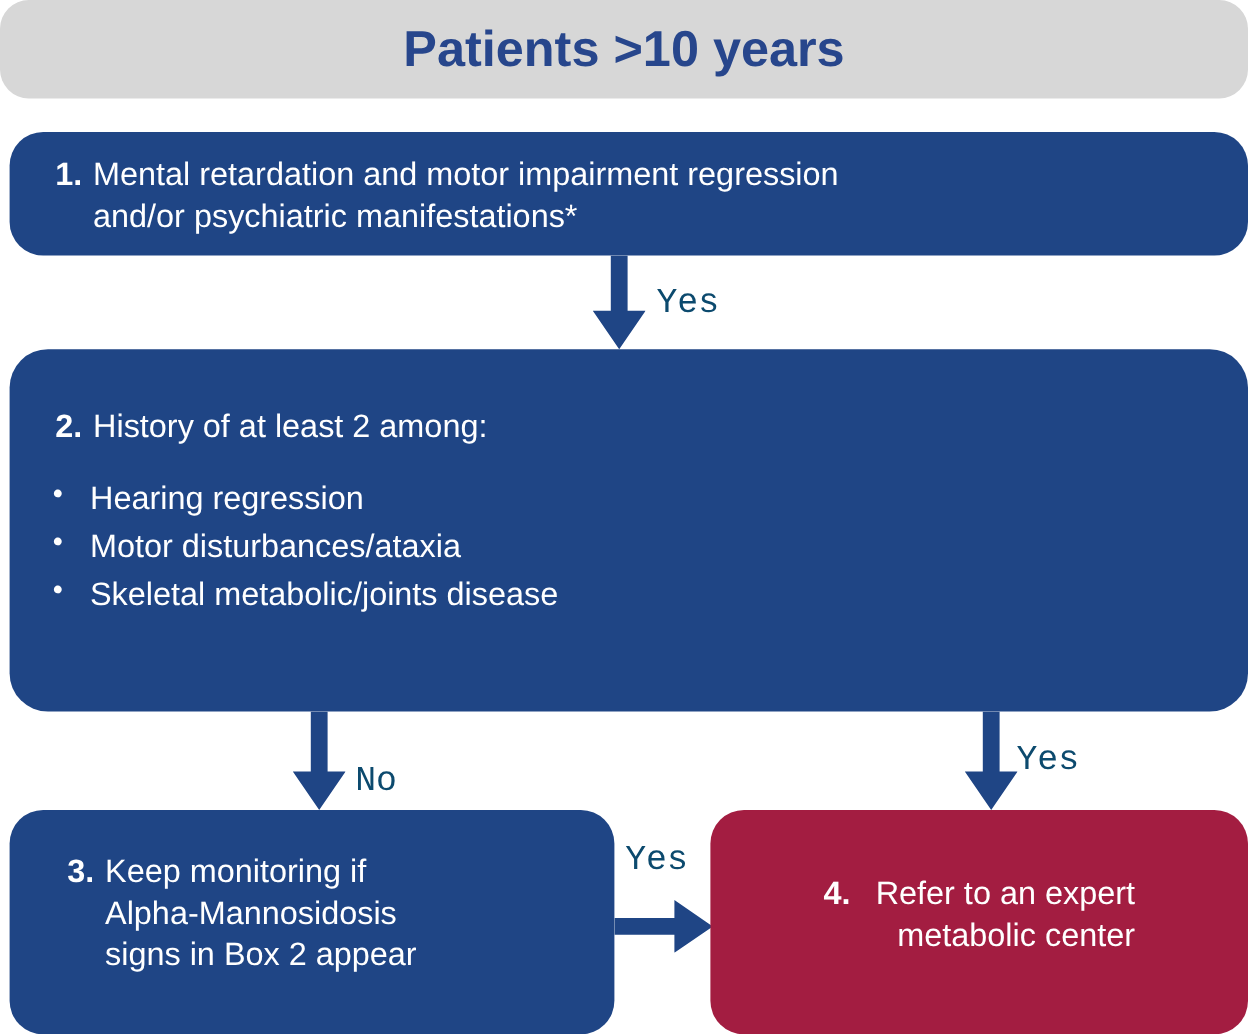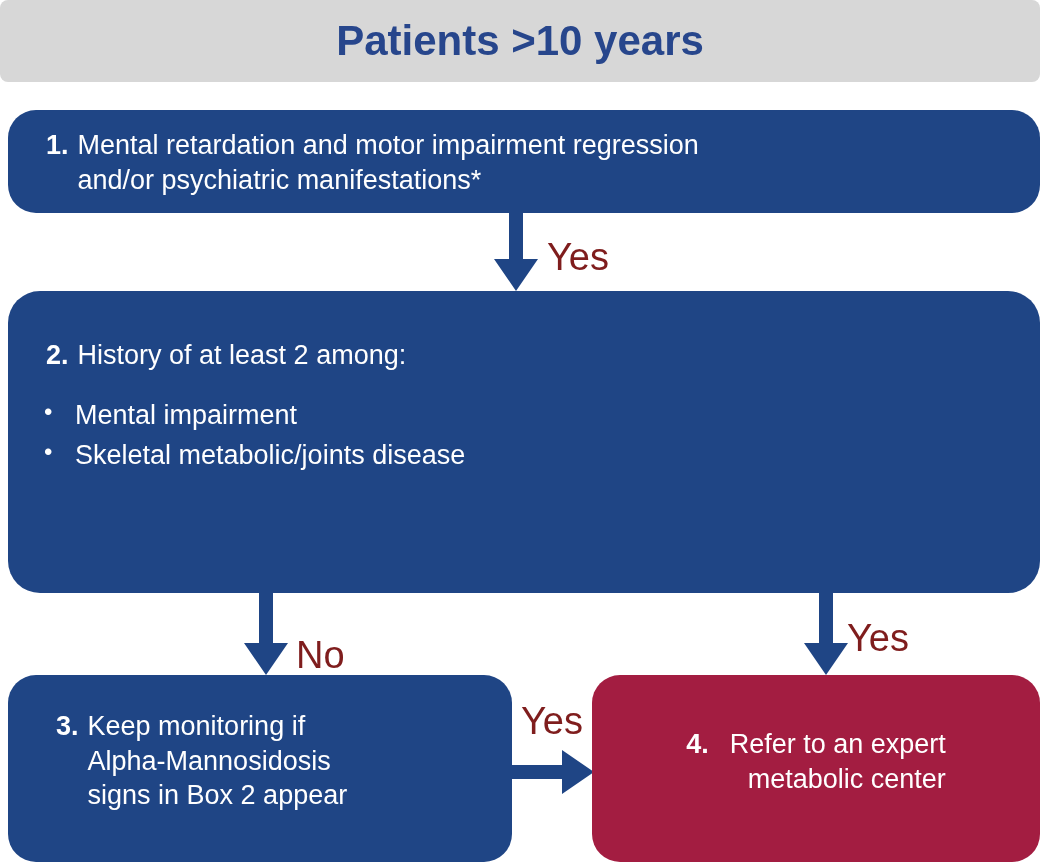--- a/index.html
+++ b/index.html
@@ -19,21 +19,21 @@
   }
 
   
   .header-banner {
     position: absolute;
     left: 0px;
     top: 0px;
     width: 1040px;
     height: 82px;
     background: #d7d7d7;
-    border-radius: 8px;
+    border-radius: 24px;
     display: flex;
     align-items: center;
     justify-content: center;
     box-sizing: border-box;
   }
   .header-title {
     font-size: 42px;
     font-weight: bold;
     color: #27468c;
     letter-spacing: 0px;
@@ -135,24 +135,25 @@
   #node-4 .node-text { flex: 0 1 auto; text-align: right; margin-left: 12px; }
 
   
   .arrow {
     position: absolute;
   }
   .arrow svg { display: block; }
 
   .edge-label {
     position: absolute;
-    font-size: 38px;
-    color: #7f1d1d;
+    font-size: 29px;
+    color: #0c4a6e;
     line-height: 1;
     white-space: nowrap;
+    font-family: Liberation Mono, monospace;
   }
 
   
   #arrow-yes-1 { left: 494px; top: 213px; }
   #label-yes-1 { left: 547px; top: 238px; }
 
   
   #arrow-no-2  { left: 244px; top: 593px; }
   #label-no-2  { left: 296px; top: 636px; }
 
@@ -187,21 +188,22 @@
     </svg>
   </div>
   <div class="edge-label" id="label-yes-1">Yes</div>
 
   <div class="node blue" id="node-2">
     <div class="node-body">
       <span class="node-num">2.</span>
       <span class="node-text">History of at least 2 among:</span>
     </div>
     <ul class="bullet-list">
-      <li>Mental impairment</li>
+      <li>Hearing regression</li>
+      <li>Motor disturbances/ataxia</li>
       <li>Skeletal metabolic/joints disease</li>
     </ul>
   </div>
 
   <div class="arrow" id="arrow-no-2">
     <svg width="44" height="82" viewBox="0 0 44 82">
       <path d="M15 0 H29 V50 H44 L22 82 L0 50 H15 Z" fill="#1f4585"></path>
     </svg>
   </div>
   <div class="edge-label" id="label-no-2">No</div>

